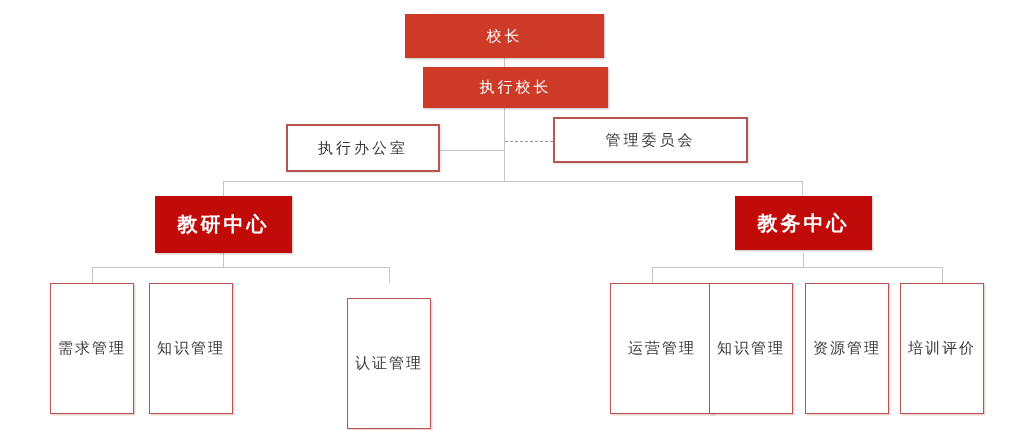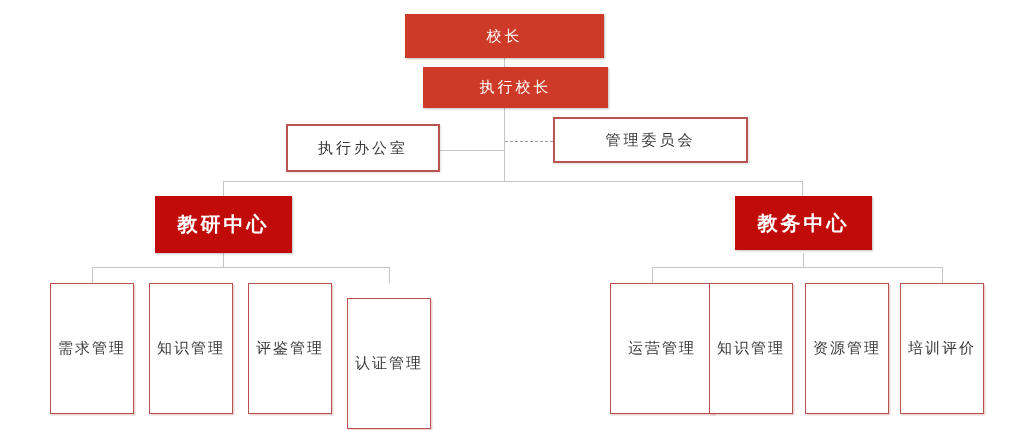--- a/index.html
+++ b/index.html
@@ -134,21 +134,20 @@
   <div class="node outlined" id="node-exec-office">执行办公室</div>
 
   <div class="node outlined" id="node-mgmt-committee">管理委员会</div>
 
   <div class="node filled-center" id="node-center-0">教研中心</div>
 
   <div class="node filled-center" id="node-center-1">教务中心</div>
 
   <div class="node child" id="child-0-0">需求管理</div>
   <div class="node child" id="child-0-1">知识管理</div>
-  <div class="node child" id="child-0-2">评鉴管理</div>
   <div class="node child" id="child-0-3">认证管理</div>
 
   <div class="node child" id="child-1-0">运营管理</div>
   <div class="node child" id="child-1-1">知识管理</div>
   <div class="node child" id="child-1-2">资源管理</div>
   <div class="node child" id="child-1-3">培训评价</div>
 
 </div>
 
 </body></html>

